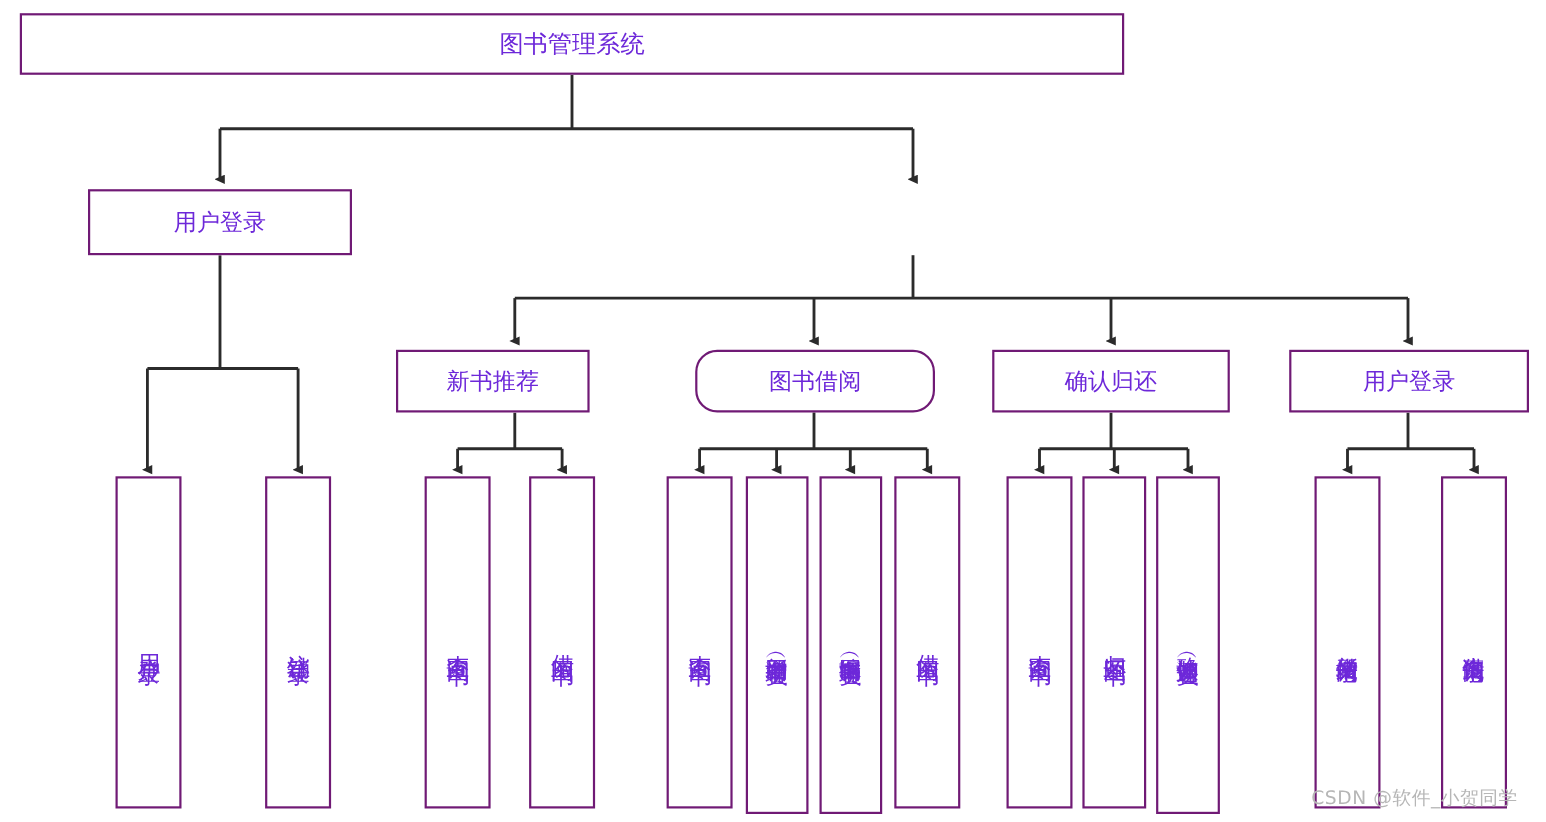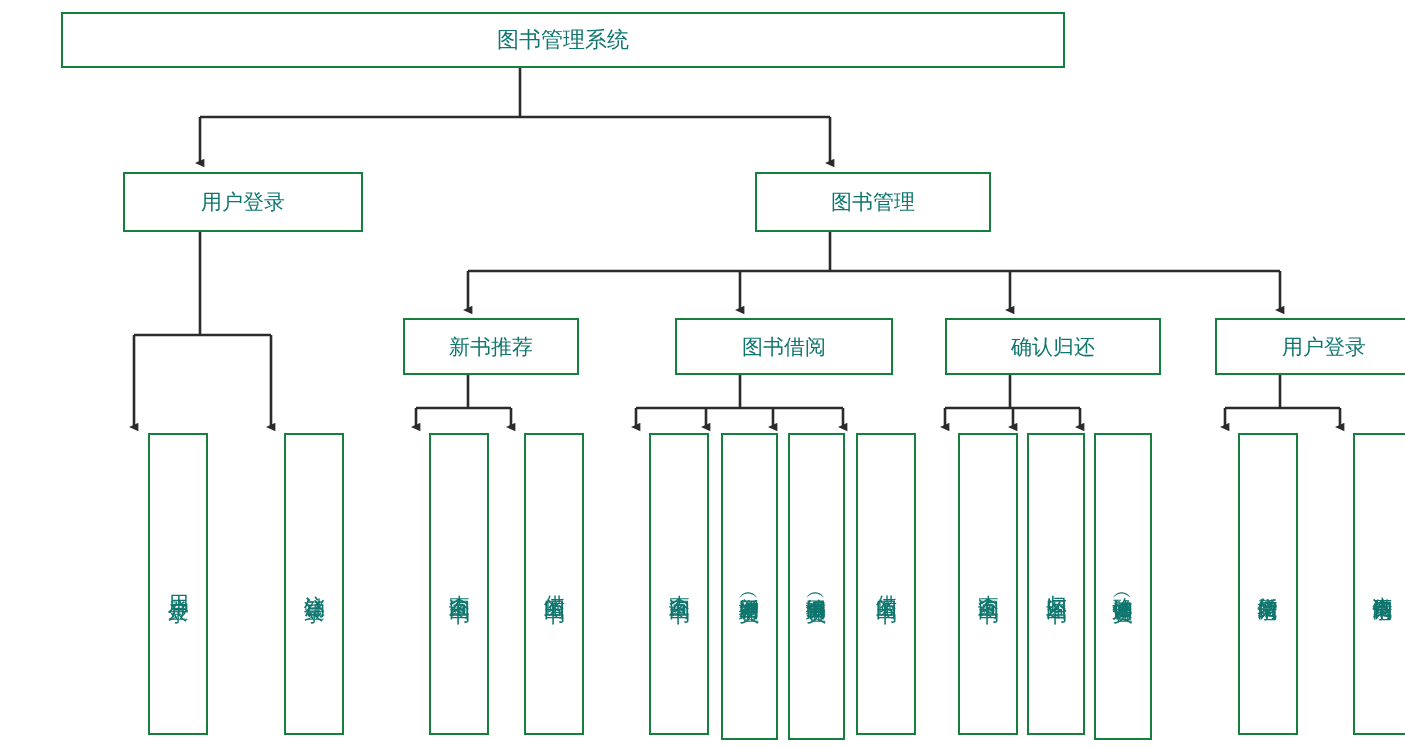--- a/index.html
+++ b/index.html
@@ -21,27 +21,26 @@
     position: absolute;
     left: 0;
     top: 0;
     width: 1405px;
     height: 747px;
     pointer-events: none;
   }
   .node {
     position: absolute;
     box-sizing: border-box;
-    border: 2px solid #15803d;
+    border: 2px solid #701a75;
     background: #ffffff;
     display: flex;
     align-items: center;
     justify-content: center;
-    color: #0f766e;
-    margin-left: 43px;
+    color: #6d28d9;
   }
   .node.root {
     font-size: 22px;
   }
   .node.tier2 {
     font-size: 21px;
   }
   .node.tier3 {
     font-size: 21px;
   }
@@ -127,29 +126,26 @@
   </svg>
 
   <div class="node root" style="left:18px; top:12px; width:1004px; height:56px;">
     <span class="node-label">图书管理系统</span>
   </div>
 
   <div class="node tier2" style="left:80px; top:172px; width:240px; height:60px;">
     <span class="node-label">用户登录</span>
   </div>
 
-  <div class="node tier2" style="left:712px; top:172px; width:236px; height:60px;">
-    <span class="node-label">图书管理</span>
-  </div>
 
   <div class="node tier3" style="left:360px; top:318px; width:176px; height:57px;">
     <span class="node-label">新书推荐</span>
   </div>
 
-  <div class="node tier3" style="left:632px; top:318px; width:218px; height:57px;">
+  <div class="node tier3" style="left:632px; top:318px; width:218px; height:57px;border-radius:20px;">
     <span class="node-label">图书借阅</span>
   </div>
 
   <div class="node tier3" style="left:902px; top:318px; width:216px; height:57px;">
     <span class="node-label">确认归还</span>
   </div>
 
   <div class="node tier3" style="left:1172px; top:318px; width:218px; height:57px;">
     <span class="node-label">用户登录</span>
   </div>
@@ -199,14 +195,15 @@
   </div>
 
   <div class="node leaf tall" style="left:1195px; top:433px; width:60px; height:302px;">
     <span class="node-label">新增借阅记录</span>
   </div>
 
   <div class="node leaf tall" style="left:1310px; top:433px; width:60px; height:302px;">
     <span class="node-label">查询借阅记录</span>
   </div>
 
+  <div class="watermark">CSDN @软件_小贺同学</div>
 
 </div>
 
 </body></html>

